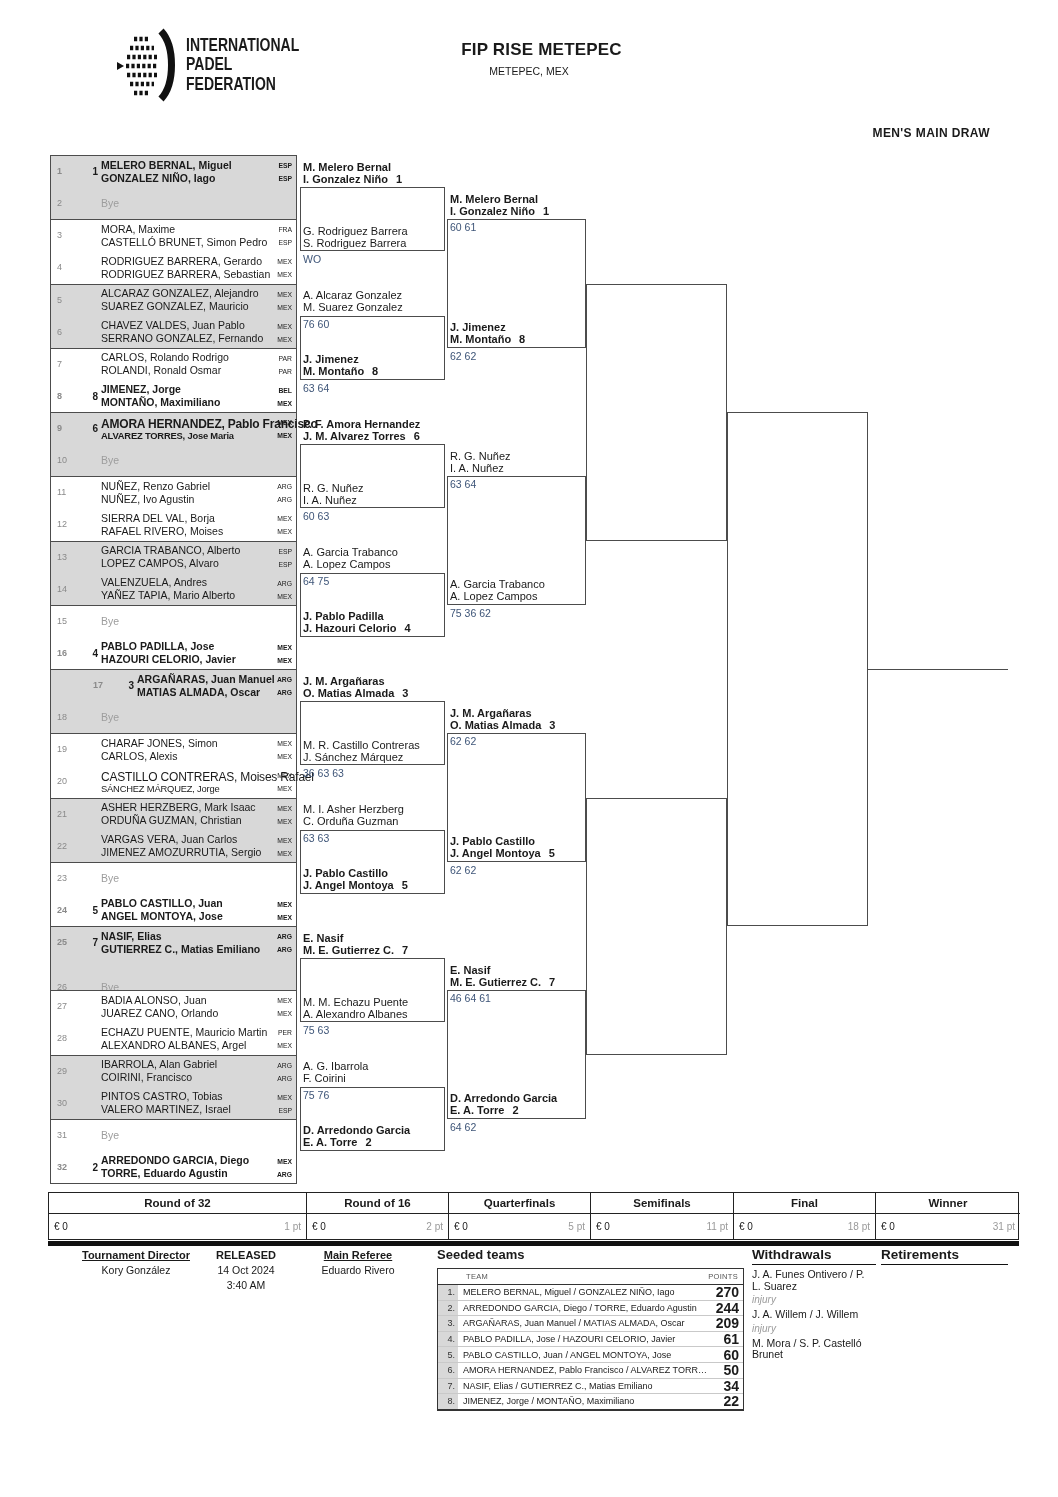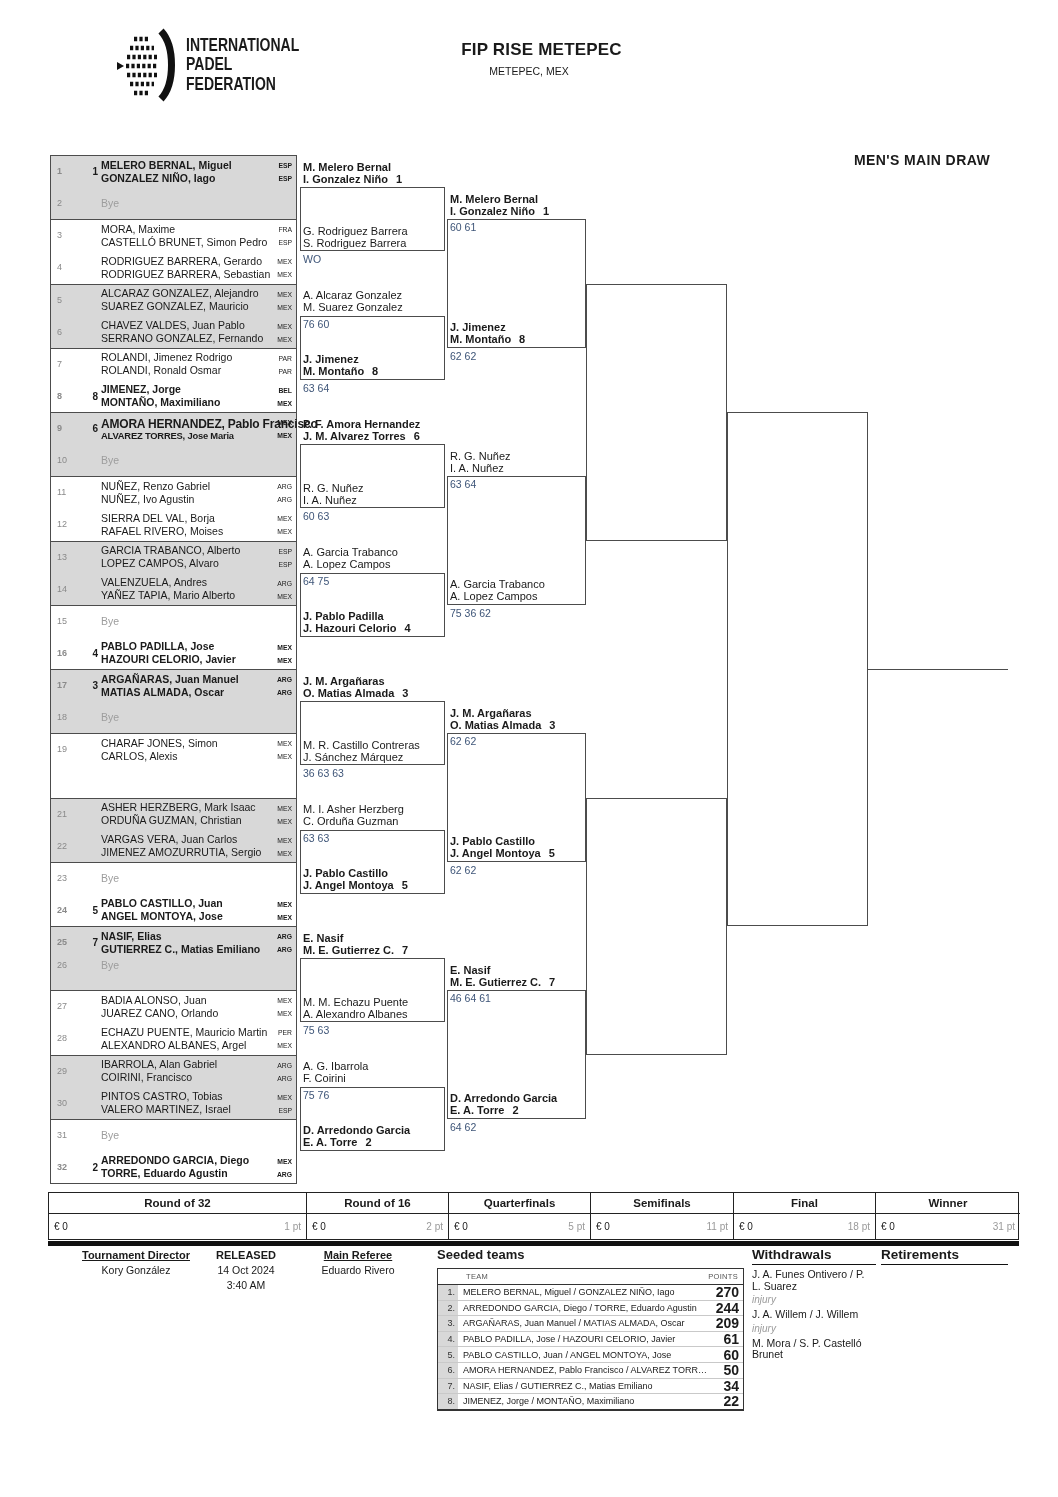--- a/index.html
+++ b/index.html
@@ -7,21 +7,21 @@
         font-family:"Liberation Sans","DejaVu Sans",sans-serif;color:#1a1a1a;}
 
   
   .logo{position:absolute;left:116px;top:27px;display:flex;align-items:center;gap:8px;}
   .logo svg{display:block;}
   .logo-text{font-weight:bold;font-size:17.5px;line-height:19.5px;letter-spacing:0;
              transform:scaleX(.8);transform-origin:left center;white-space:nowrap;}
   .t-title{position:absolute;left:0;right:0;top:40px;text-align:center;font-size:17px;font-weight:bold;letter-spacing:.2px;margin-left:25px;}
   .t-loc{position:absolute;left:0;right:0;top:65px;text-align:center;font-size:10.5px;}
   .t-dates{position:absolute;left:0;right:0;top:83px;text-align:center;font-size:10.5px;}
-  .draw-title{position:absolute;right:68px;top:152px;font-size:14px;font-weight:bold;letter-spacing:.4px;}
+  .draw-title{position:absolute;right:68px;top:126px;font-size:12px;font-weight:bold;letter-spacing:.4px;}
 
   
   #bracket{position:absolute;left:0;top:0;width:1058px;height:1200px;}
   .m32{position:absolute;border:1px solid #4c4c4c;border-bottom:none;box-sizing:border-box;background:#fff;}
   .m32.shaded{background:#d8d8d8;}
   .hline{position:absolute;border-top:1px solid #4c4c4c;height:0;}
   .rect{position:absolute;border:1px solid #4c4c4c;box-sizing:border-box;}
   .team{position:absolute;left:0;right:0;height:32.125px;font-size:10.5px;}
   .rn{position:absolute;left:6px;top:10px;font-size:9px;color:#8a8a8a;}
   .seed{position:absolute;left:33px;width:14px;top:10px;text-align:right;font-weight:bold;font-size:10px;}
@@ -150,21 +150,21 @@
           <span class="rn">6</span>
           <span class="l1">CHAVEZ VALDES, Juan Pablo</span>
           <span class="l2">SERRANO GONZALEZ, Fernando</span>
           <span class="cc c1">MEX</span>
           <span class="cc c2">MEX</span>
         </div>
       </div>
       <div class="m32" style="left:50px;top:347.75px;width:247px;height:64.25px">
         <div class="team" style="top: 0px;">
           <span class="rn">7</span>
-          <span class="l1">ROLANDI, Jimenez Rodrigo</span>
+          <span class="l1">CARLOS, Rolando Rodrigo</span>
           <span class="l2">ROLANDI, Ronald Osmar</span>
           <span class="cc c1">PAR</span>
           <span class="cc c2">PAR</span>
         </div>
         <div class="team b" style="top: 32.125px;">
           <span class="rn">8</span>
           <span class="seed">8</span>
           <span class="l1">JIMENEZ, Jorge</span>
           <span class="l2">MONTAÑO, Maximiliano</span>
           <span class="cc c1">BEL</span>
@@ -225,38 +225,45 @@
         <div class="team b" style="top: 32.125px;">
           <span class="rn">16</span>
           <span class="seed">4</span>
           <span class="l1">PABLO PADILLA, Jose</span>
           <span class="l2">HAZOURI CELORIO, Javier</span>
           <span class="cc c1">MEX</span>
           <span class="cc c2">MEX</span>
         </div>
       </div>
       <div class="m32 shaded" style="left:50px;top:669px;width:247px;height:64.25px">
-        <div class="team b" style="top: 0px;">
+        <div class="team b" style="top: 0px; margin-left: 36px;">
           <span class="rn">17</span>
           <span class="seed">3</span>
           <span class="l1">ARGAÑARAS, Juan Manuel</span>
           <span class="l2">MATIAS ALMADA, Oscar</span>
           <span class="cc c1">ARG</span>
           <span class="cc c2">ARG</span>
         </div>
         <div class="team" style="top: 32.125px;">
           <span class="rn">18</span>
           <span class="bye">Bye</span>
         </div>
       </div>
       <div class="m32" style="left:50px;top:733.25px;width:247px;height:64.25px">
         <div class="team" style="top: 0px;">
           <span class="rn">19</span>
           <span class="l1">CHARAF JONES, Simon</span>
           <span class="l2">CARLOS, Alexis</span>
+          <span class="cc c1">MEX</span>
+          <span class="cc c2">MEX</span>
+        </div>
+        <div class="team" style="top: 32.125px;">
+          <span class="rn">20</span>
+          <span class="l1 sm">CASTILLO CONTRERAS, Moises Rafael</span>
+          <span class="l2 sm">SÁNCHEZ MÁRQUEZ, Jorge</span>
           <span class="cc c1">MEX</span>
           <span class="cc c2">MEX</span>
         </div>
       </div>
       <div class="m32 shaded" style="left:50px;top:797.5px;width:247px;height:64.25px">
         <div class="team" style="top: 0px;">
           <span class="rn">21</span>
           <span class="l1">ASHER HERZBERG, Mark Isaac</span>
           <span class="l2">ORDUÑA GUZMAN, Christian</span>
           <span class="cc c1">MEX</span>
@@ -286,21 +293,21 @@
       </div>
       <div class="m32 shaded" style="left:50px;top:926px;width:247px;height:64.25px">
         <div class="team b" style="top: 0px;">
           <span class="rn">25</span>
           <span class="seed">7</span>
           <span class="l1">NASIF, Elias</span>
           <span class="l2">GUTIERREZ C., Matias Emiliano</span>
           <span class="cc c1">ARG</span>
           <span class="cc c2">ARG</span>
         </div>
-        <div class="team" style="top: 23px; text-decoration: underline;">
+        <div class="team" style="top: 45px; text-decoration: underline;">
           <span class="rn">26</span>
           <span class="bye">Bye</span>
         </div>
       </div>
       <div class="m32" style="left:50px;top:990.25px;width:247px;height:64.25px">
         <div class="team" style="top: 0px;">
           <span class="rn">27</span>
           <span class="l1">BADIA ALONSO, Juan</span>
           <span class="l2">JUAREZ CANO, Orlando</span>
           <span class="cc c1">MEX</span>

